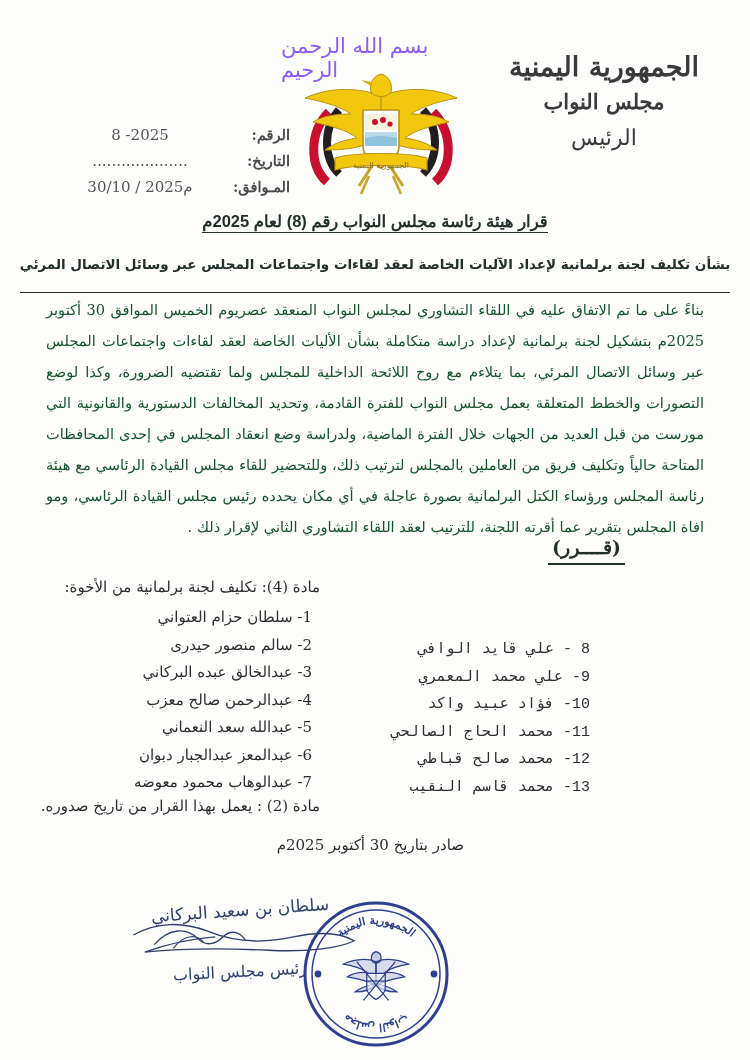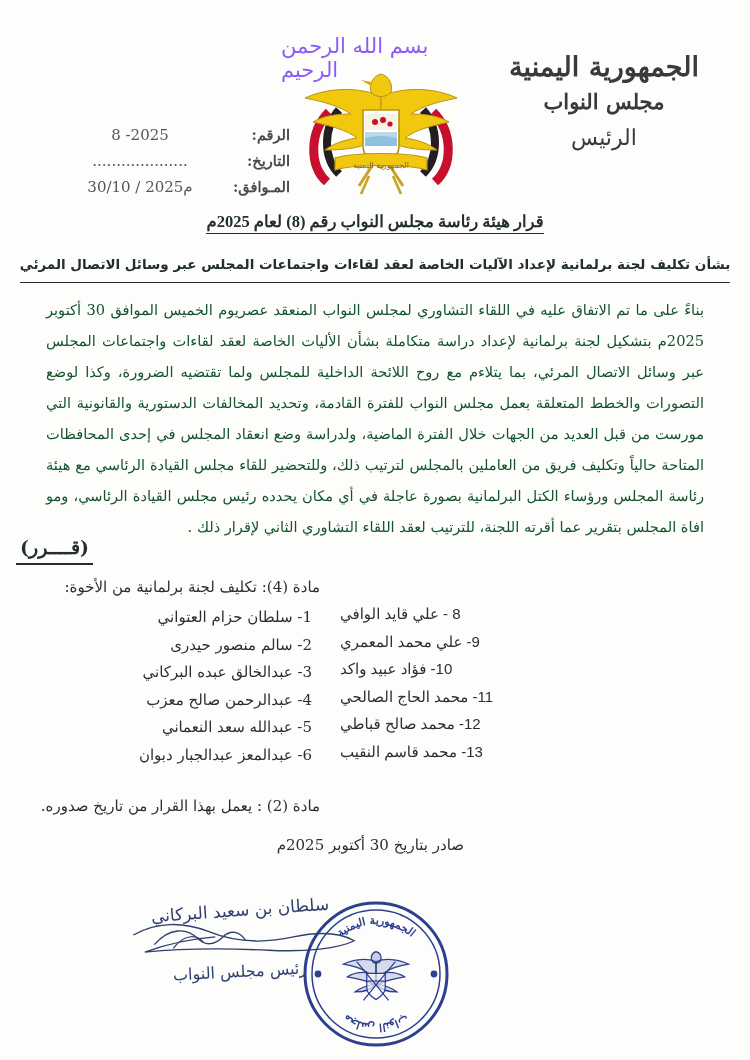--- a/index.html
+++ b/index.html
@@ -111,62 +111,62 @@
   
   .doc-title {
     position: absolute;
     top: 212px;
     left: 0;
     width: 750px;
     text-align: center;
     font-size: 16.5px;
     font-weight: bold;
     color: #23302a;
-    font-family: Liberation Serif, serif;
+    font-family: Liberation Sans, sans-serif;
   }
   .doc-title span {
     border-bottom: 1.6px solid #23302a;
     padding-bottom: 2px;
   }
   .doc-subtitle {
     position: absolute;
     top: 256px;
     left: 0;
     width: 750px;
     text-align: center;
     font-size: 13.5px;
     font-weight: bold;
     color: #23302a;
   }
   .doc-subtitle span {
     border-bottom: 1.4px solid #23302a;
-    padding-bottom: 10px;
+    padding-bottom: 20px;
   }
 
   
   .body-text {
     position: absolute;
     top: 294px;
     right: 46px;
     width: 658px;
     font-size: 14.6px;
     line-height: 31px;
     text-align: justify;
     text-align-last: right;
     color: #14532d;
     font-family: "DejaVu Serif", "Liberation Serif", serif;
   }
 
   
   .qarrar {
     position: absolute;
     top: 536px;
-    left: 16px;
+    left: 0;
     width: 625px;
-    text-align: left;
+    text-align: right;
   }
   .qarrar-inner {
     display: inline-block;
     position: relative;
     font-size: 19px;
     font-weight: bold;
     color: #23302a;
     letter-spacing: 2px;
     padding: 0 4px 5px 4px;
     border-bottom: 2px solid #23302a;
@@ -188,28 +188,28 @@
     top: 604px;
     right: 430px;
     width: 285px;
     font-size: 15px;
     line-height: 27.5px;
     color: #2e2e2e;
     font-family: "DejaVu Serif", "Liberation Serif", serif;
   }
   .names-left {
     position: absolute;
-    top: 600px;
+    top: 636px;
     right: 160px;
     width: 250px;
     font-size: 15px;
     line-height: 27.5px;
     color: #2e2e2e;
-    text-align: left;
-    font-family: Liberation Sans, sans-serif;
+    text-align: right;
+    font-family: Liberation Mono, monospace;
   }
   .name-item {
     white-space: nowrap;
   }
   .names-right .name-item { text-align: right; padding-right: 8px; }
 
   .article-2 {
     position: absolute;
     top: 797px;
     right: 430px;
@@ -351,20 +351,21 @@
 
   <div class="article-1">مادة (4): تكليف لجنة برلمانية من الأخوة:</div>
 
   <div class="names-right">
     <div class="name-item">1-  سلطان حزام العتواني</div>
     <div class="name-item">2-  سالم منصور حيدرى</div>
     <div class="name-item">3-  عبدالخالق عبده البركاني</div>
     <div class="name-item">4-  عبدالرحمن صالح معزب</div>
     <div class="name-item">5-  عبدالله سعد النعماني</div>
     <div class="name-item">6-  عبدالمعز عبدالجبار دبوان</div>
+    <div class="name-item">7-  عبدالوهاب محمود معوضه</div>
   </div>
 
   <div class="names-left">
     <div class="name-item">8 - علي قايد الوافي</div>
     <div class="name-item">9- علي محمد المعمري</div>
     <div class="name-item">10- فؤاد عبيد واكد</div>
     <div class="name-item">11- محمد الحاج الصالحي</div>
     <div class="name-item">12- محمد صالح قباطي</div>
     <div class="name-item">13- محمد قاسم النقيب</div>
   </div>

